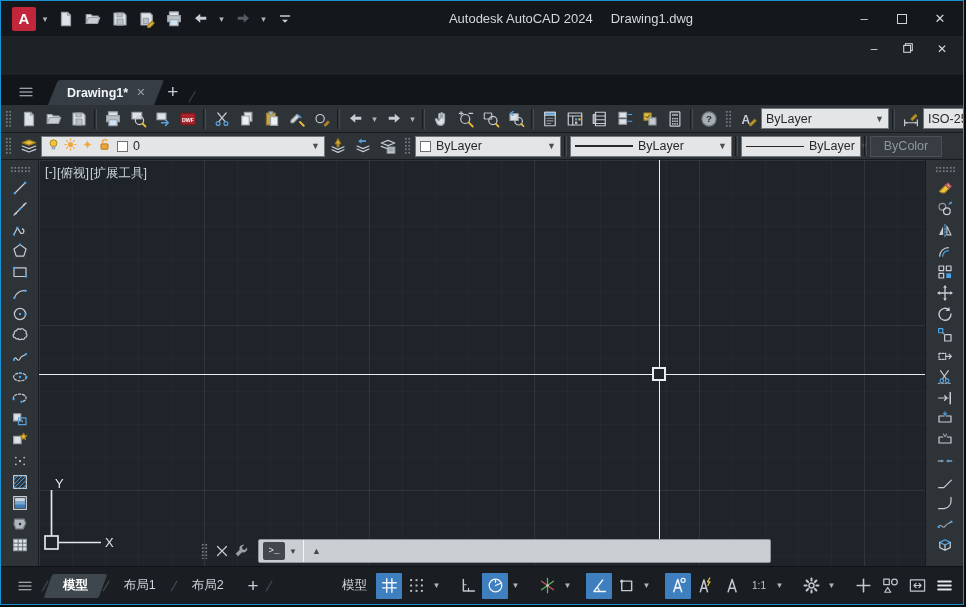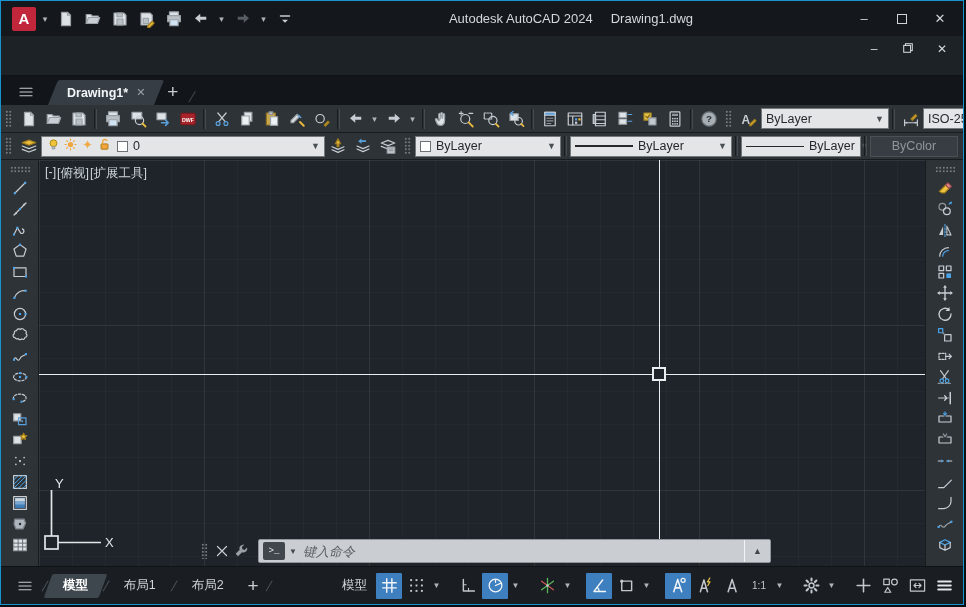--- a/index.html
+++ b/index.html
@@ -580,21 +580,21 @@
       <span>ByLayer</span>
       <span class="chev">▼</span>
     </span>
     <span class="sep"></span>
     <span class="combo" style="width:120px;">
       <span class="lwline"></span>
       <span>ByLayer</span>
       <span class="chev">▼</span>
     </span>
     <span class="sep"></span>
-    <span class="disbtn" style="width:88px;">ByColor</span>
+    <span class="disbtn" style="width:72px;">ByColor</span>
   </div>
 
   <div class="main">
     <div class="side left">
       <span class="grip h"></span>
       <span id="draw-icons" style="display:flex;flex-direction:column;align-items:center;">
           <button class="tbtn">
             <span class="ic">
               <svg viewBox="0 0 24 24">
                 <path d="M5 19 19 5"></path>
@@ -789,21 +789,20 @@
         <button class="cmdsym">
             <span class="ic">
               <svg viewBox="0 0 24 24" width="14" height="14">
                 <path d="M13.5 3.5a5 5 0 0 0-4.6 6.9L3.5 15.8l3.2 3.2 5.4-5.4a5 5 0 0 0 6.9-4.6c0-.6-.1-1.1-.3-1.7l-3.2 3.2-2.8-.9-.9-2.8 3.2-3.2a5 5 0 0 0-1.5-.1z" fill="#9aa0a6" stroke="none"></path>
               </svg>
             </span>
           </button>
         <div class="cmdbar">
           <span class="promptchip">&gt;_</span>
           <span class="promptcaret">▼</span>
-          <input class="cmdinput" placeholder="键入命令" style="">
           <span class="cmddiv"></span>
           <button class="cmdup">▲</button>
         </div>
       </div>
     </div>
 
     <div class="side right">
       <span class="grip h"></span>
       <span id="modify-icons" style="display:flex;flex-direction:column;align-items:center;">
           <button class="tbtn">

